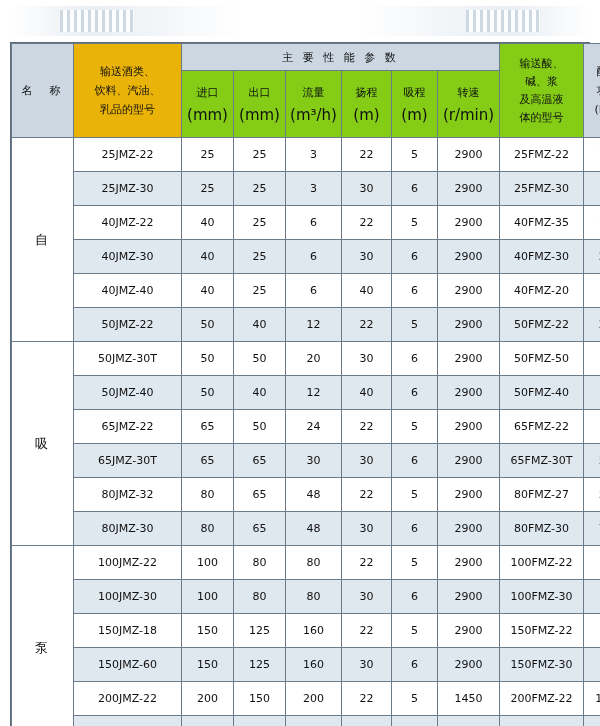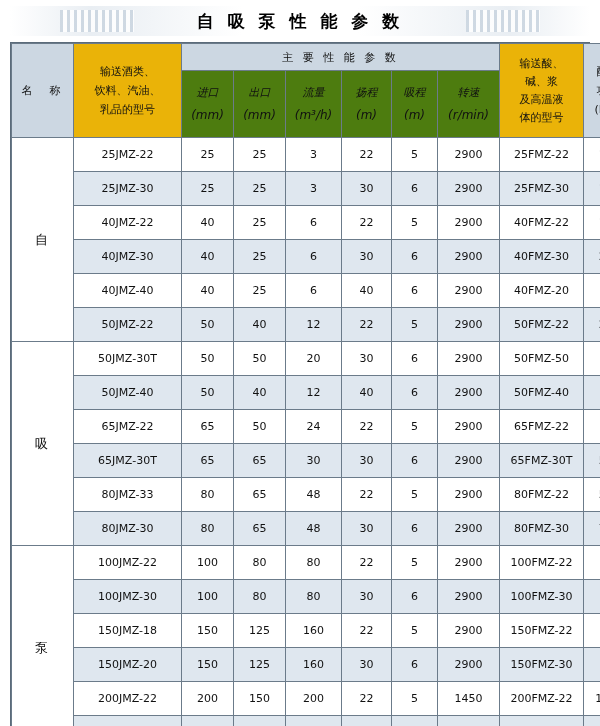--- a/index.html
+++ b/index.html
@@ -86,40 +86,39 @@
   }
   th.h-main {
     background: #ccd7e2;
     font-size: 12px;
     letter-spacing: 3px;
     height: 26px;
     margin-top: 8px;
   }
   th.h-acid {
     width: 84px;
-    background: #eab308;
+    background: #84cc16;
     line-height: 18px;
     font-size: 11.5px;
   }
   th.h-power {
     width: 48px;
     background: #ccd7e2;
     line-height: 19px;
     font-size: 11.5px;
   }
   th.h-sub {
-    background: #4d7c0f;
+    background: #84cc16;
     height: 66px;
     line-height: 22px;
     font-size: 11.5px;
-    font-style: italic;
   }
   th.h-sub .unit {
     display: block;
-    font-size: 12px;
+    font-size: 15px;
   }
   .col-inlet { width: 52px; }
   .col-outlet { width: 52px; }
   .col-flow { width: 56px; }
   .col-head { width: 50px; }
   .col-suction { width: 46px; margin-top: 32px; }
   .col-speed { width: 62px; }
 
   td.namecell {
     width: 62px;
@@ -143,21 +142,20 @@
   }
 </style>
 </head>
 <body>
 
 <div class="page">
 
   <div class="title-banner">
     <div class="deco left"></div>
     <div class="deco right"></div>
-    <div class="title-text">自 吸 泵 性 能 参 数</div>
   </div>
 
   <div class="tbl-wrap">
     <table class="perf">
       <colgroup>
         <col style="width:62px">
         <col style="width:108px">
         <col style="width:52px">
         <col style="width:52px">
         <col style="width:56px">
@@ -245,21 +243,21 @@
         </tr>
 
         <tr class="row-odd">
           <td class="model">40JMZ-22</td>
           <td class="data">40</td>
           <td class="data">25</td>
           <td class="data">6</td>
           <td class="data">22</td>
           <td class="data">5</td>
           <td class="data">2900</td>
-          <td class="model">40FMZ-22</td>
+          <td class="model">40FMZ-35</td>
           <td class="data">1.5</td>
         </tr>
 
         <tr class="row-even">
           <td class="model">40JMZ-30</td>
           <td class="data">40</td>
           <td class="data">25</td>
           <td class="data">6</td>
           <td class="data">30</td>
           <td class="data">6</td>
@@ -337,28 +335,28 @@
           <td class="data">65</td>
           <td class="data">30</td>
           <td class="data">30</td>
           <td class="data">6</td>
           <td class="data">2900</td>
           <td class="model">65FMZ-30T</td>
           <td class="data">5.5</td>
         </tr>
 
         <tr class="row-odd">
-          <td class="model">80JMZ-33</td>
+          <td class="model">80JMZ-32</td>
           <td class="data">80</td>
           <td class="data">65</td>
           <td class="data">48</td>
           <td class="data">22</td>
           <td class="data">5</td>
           <td class="data">2900</td>
-          <td class="model">80FMZ-22</td>
+          <td class="model">80FMZ-27</td>
           <td class="data">5.5</td>
         </tr>
 
         <tr class="row-even">
           <td class="model">80JMZ-30</td>
           <td class="data">80</td>
           <td class="data">65</td>
           <td class="data">48</td>
           <td class="data">30</td>
           <td class="data">6</td>
@@ -400,21 +398,21 @@
           <td class="data">125</td>
           <td class="data">160</td>
           <td class="data">22</td>
           <td class="data">5</td>
           <td class="data">2900</td>
           <td class="model">150FMZ-22</td>
           <td class="data">15</td>
         </tr>
 
         <tr class="row-even">
-          <td class="model">150JMZ-20</td>
+          <td class="model">150JMZ-60</td>
           <td class="data">150</td>
           <td class="data">125</td>
           <td class="data">160</td>
           <td class="data">30</td>
           <td class="data">6</td>
           <td class="data">2900</td>
           <td class="model">150FMZ-30</td>
           <td class="data">22</td>
         </tr>
 

